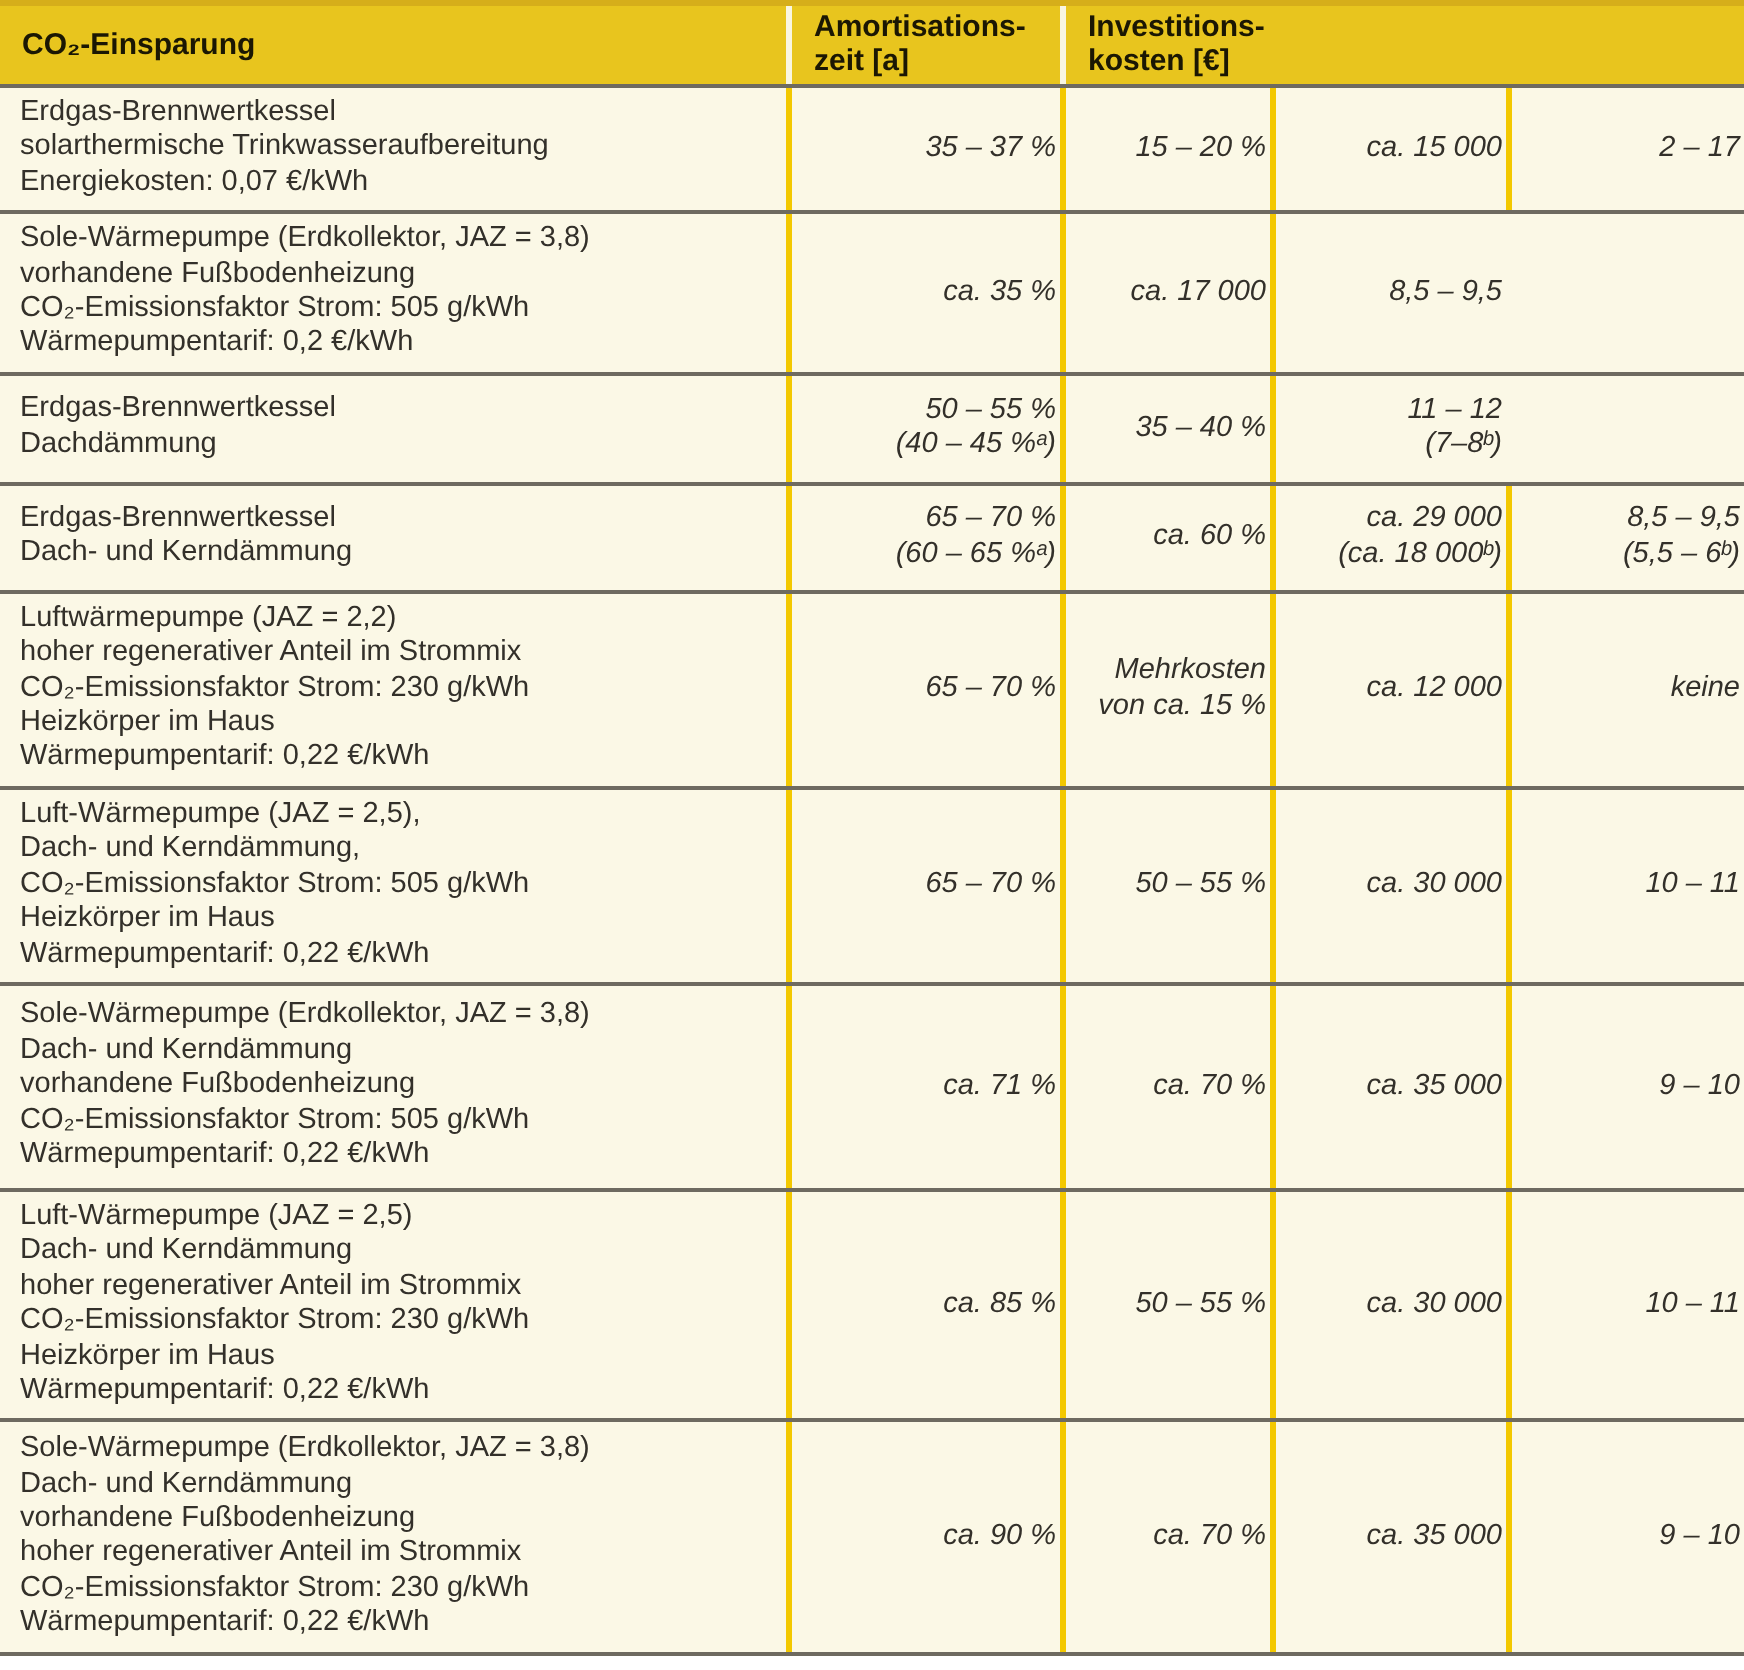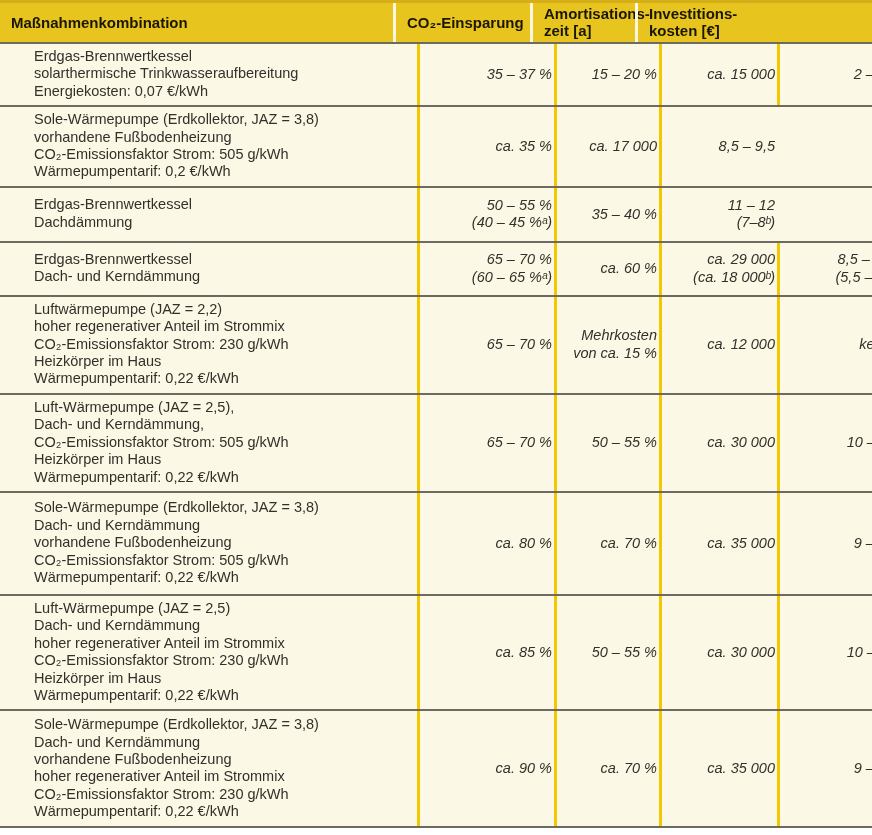--- a/index.html
+++ b/index.html
@@ -42,21 +42,20 @@
     line-height: 17px;
     color: #1b1703;
     padding: 2px 6px 3px 11px;
   }
   .header .cell + .cell { border-left: 3px solid #f9f6e2; }
 
   
   .tbody .row {
     border-top: 2px solid #6e6a60;
     background: #fbf8e6;
-    padding-left: 24px;
   }
   .tbody .cell {
     font-size: 14.5px;
     line-height: 17.4px;
     color: #33302a;
   }
   .tbody .measure {
     padding: 4px 8px 5px 10px;
     text-align: left;
   }
@@ -76,21 +75,20 @@
   .tbody .row:nth-child(8) { min-height: 114px; }
   .tbody .row:nth-child(9) { min-height: 117px; }
 </style>
 </head>
 <body>
 
 <div class="page">
   <div class="table">
 
     <div class="row header">
-      <div class="cell">Maßnahmenkombination</div>
       <div class="cell">CO₂-Einsparung</div>
       <div class="cell">Amortisations-
 zeit [a]</div>
       <div class="cell">Investitions-
 kosten [€]</div>
     </div>
 
     <div class="tbody">
 
       <div class="row">
@@ -159,21 +157,21 @@
         <div class="cell val">ca. 30 000</div>
         <div class="cell val">10 – 11</div>
       </div>
 
       <div class="row">
         <div class="cell measure">Sole-Wärmepumpe (Erdkollektor, JAZ = 3,8)
 Dach- und Kerndämmung
 vorhandene Fußbodenheizung
 CO₂-Emissionsfaktor Strom: 505 g/kWh
 Wärmepumpentarif: 0,22 €/kWh</div>
-        <div class="cell val">ca. 80 %</div>
+        <div class="cell val">ca. 71 %</div>
         <div class="cell val">ca. 70 %</div>
         <div class="cell val">ca. 35 000</div>
         <div class="cell val">9 – 10</div>
       </div>
 
       <div class="row">
         <div class="cell measure">Luft-Wärmepumpe (JAZ = 2,5)
 Dach- und Kerndämmung
 hoher regenerativer Anteil im Strommix
 CO₂-Emissionsfaktor Strom: 230 g/kWh

